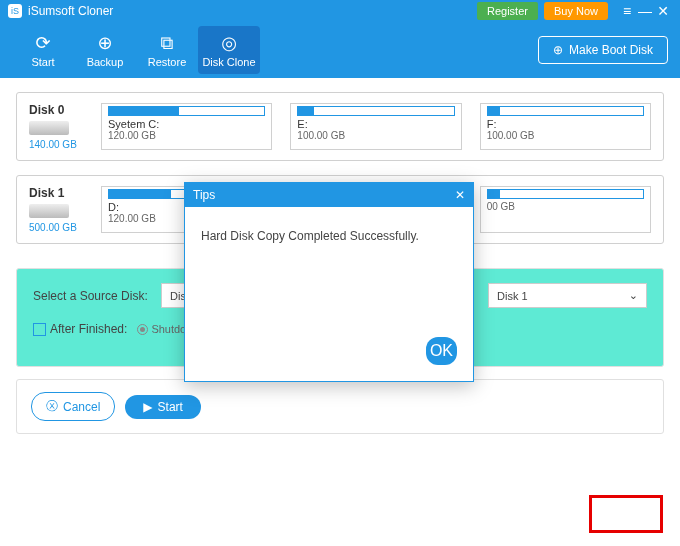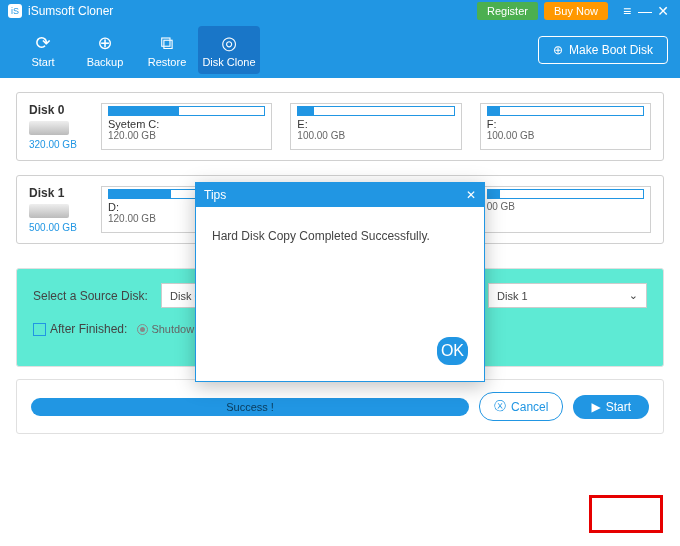--- a/index.html
+++ b/index.html
@@ -34,21 +34,21 @@
 .sel{flex:1;max-width:190px;border:1px solid #ccc;padding:5px 8px;font-size:11px;display:flex;justify-content:space-between;align-items:center;cursor:pointer;background:#fff}
 .chk{width:13px;height:13px;border:1px solid #2196e3;display:inline-block;margin-right:4px;vertical-align:middle}
 .radio{display:inline-flex;align-items:center;margin-right:12px;font-size:11px;color:#666}
 .radio .r{width:11px;height:11px;border:1px solid #888;border-radius:50%;margin-right:3px;display:inline-flex;align-items:center;justify-content:center}
 .radio .r::after{content:"";width:5px;height:5px;background:#888;border-radius:50%}
 .footer{border:1px solid #e0e0e0;border-radius:3px;margin:0 16px 14px;padding:12px 14px;display:flex;align-items:center;gap:10px}
 .progress{flex:1;height:18px;background:#2196e3;border-radius:9px;display:flex;align-items:center;justify-content:center;font-size:11px;color:#0a3a5a}
 .footer .cancel{border:1px solid #2196e3;color:#2196e3;background:#fff;border-radius:14px;padding:5px 14px;font-size:12px;cursor:pointer;display:flex;align-items:center;gap:5px}
 .footer .start{background:#2196e3;color:#fff;border-radius:14px;padding:5px 18px;font-size:12px;cursor:pointer;display:flex;align-items:center;gap:5px}
 .hl{position:absolute;border:3px solid #e60000;right:17px;bottom:13px;width:74px;height:38px;pointer-events:none}
-.dialog{position:absolute;left:195px;top:182px;width:290px;background:#fff;border:1px solid #2196e3;box-shadow:0 4px 18px rgba(0,0,0,.25)}
+.dialog{position:absolute;left:184px;top:182px;width:290px;background:#fff;border:1px solid #2196e3;box-shadow:0 4px 18px rgba(0,0,0,.25)}
 .dialog .dtitle{background:#2196e3;color:#fff;font-size:12px;padding:5px 8px;display:flex;justify-content:space-between;align-items:center}
 .dialog .dbody{padding:22px 16px 10px;font-size:12px;color:#444;min-height:120px}
 .dialog .dfoot{display:flex;justify-content:flex-end;padding:10px 16px 16px}
 .dialog .ok{background:#2196e3;color:#fff;border-radius:12px;padding:5px 4px;font-size:16px;cursor:pointer}
 </style>
 </head>
 <body>
 
 <div class="titlebar">
   <div class="logo">iS</div>
@@ -83,21 +83,21 @@
       <span>⊕</span>
       <span>Make Boot Disk</span>
     </div>
 </div>
 
 <div class="main">
   <div class="diskbox">
     <div class="diskhead">
       <div class="name">Disk 0</div>
       <div class="hdd"></div>
-      <div class="size">320.00 GB</div>
+      <div class="size">140.00 GB</div>
     </div>
     <div class="parts">
       <div class="part">
           <div class="bar">
             <div class="fill" style="width:45%"></div>
           </div>
           <div class="lbl">Syetem C:</div>
           <div class="sz">120.00 GB</div>
         </div>
       <div class="part">
@@ -167,23 +167,20 @@
         <span>Restart</span>
       </span>
     <span class="radio">
         <span class="r"></span>
         <span>Hibernate</span>
       </span>
   </div>
 </div>
 
 <div class="footer">
-  <div class="progress">
-      <span>Success !</span>
-    </div>
   <div class="cancel">
       <span>ⓧ</span>
       <span>Cancel</span>
     </div>
   <div class="start">
       <span>▶</span>
       <span>Start</span>
     </div>
 </div>
 

